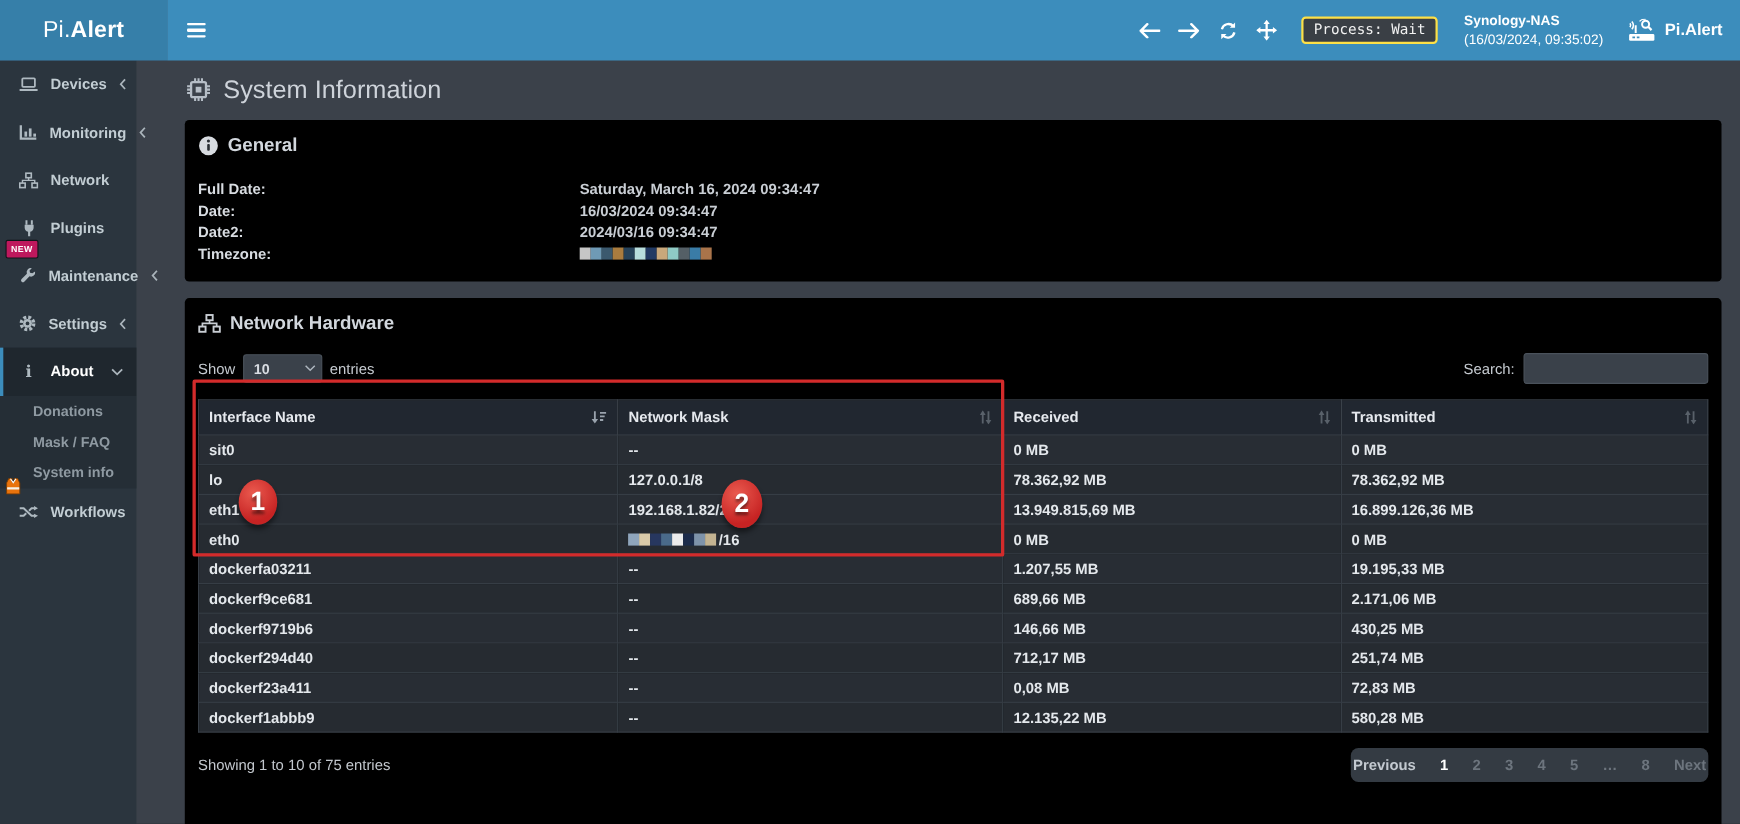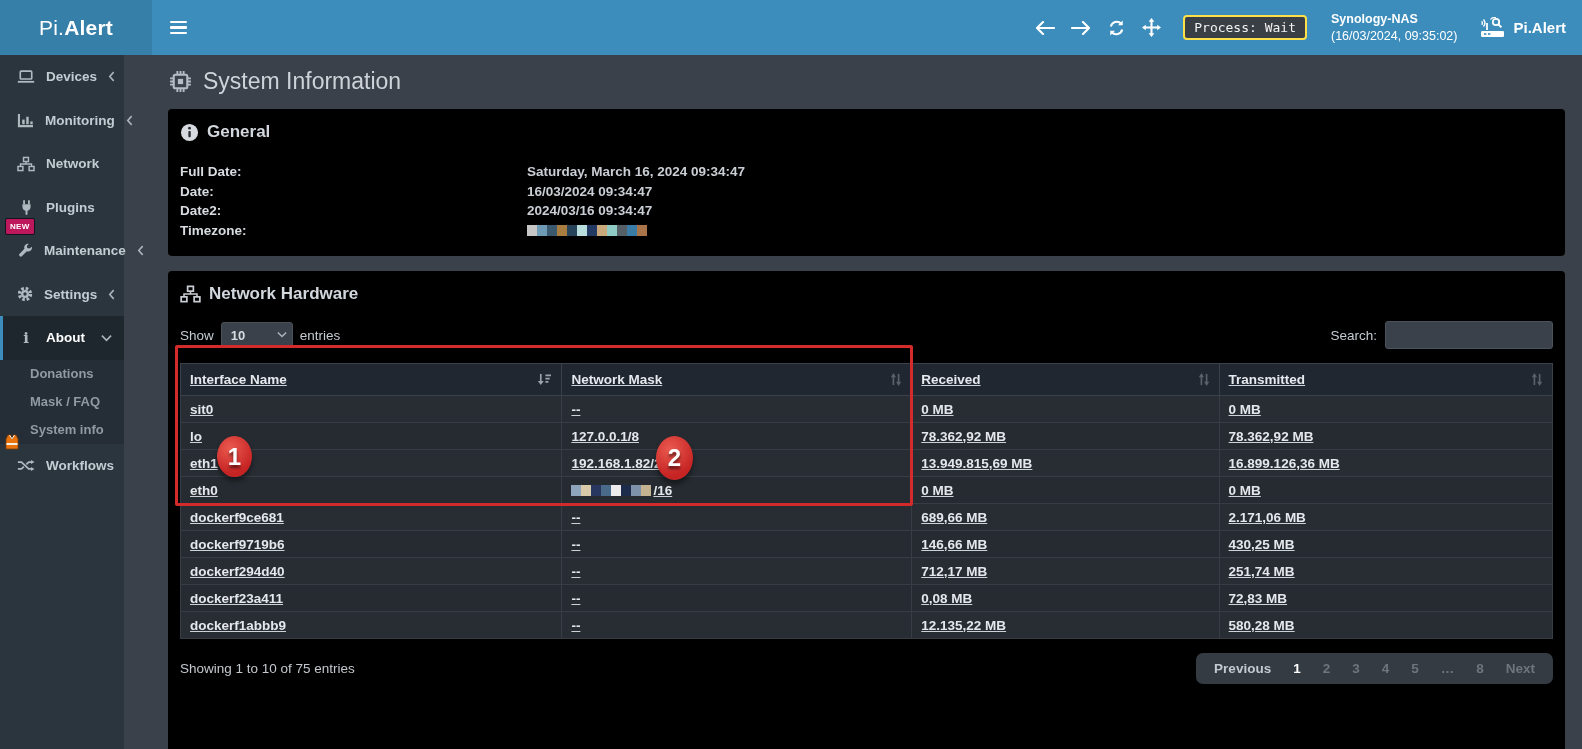--- a/index.html
+++ b/index.html
@@ -78,40 +78,40 @@
     background:#3a414a; color:#d8dce2; border:1px solid #4a525b; border-radius:3px;
     font-family:"Liberation Sans", sans-serif; font-size:13px; font-weight:bold; padding:0 20px 0 9px;
   }
   .select-wrap .sel-chev { position:absolute; right:6px; top:9px; pointer-events:none; color:#aeb6bf; }
   .search-group { margin-left:auto; display:flex; align-items:center; gap:8px; }
   input.search {
     width:168px; height:28px; background:#3a414a; border:1px solid #4a525b;
     border-radius:3px; color:#e2e6ea; font-family:"Liberation Sans", sans-serif; font-size:13px; padding:0 8px;
   }
 
-  table.data { width:100%; border-collapse:collapse; margin-top:14px; font-size:13.5px; table-layout:fixed;text-decoration:underline; }
+  table.data { width:100%; border-collapse:collapse; margin-top:14px; font-size:13.5px; table-layout:fixed; }
   table.data th {
     background:#212730; color:#e6e9ee; text-align:left; font-weight:bold;
     padding:8px 9px; border:1px solid #3a4149; cursor:pointer;
   }
   table.data th .th-inner { display:flex; align-items:center; }
   table.data th .sort { margin-left:auto; }
   .sort-dim { color:#59616a; }
   .sort-on { color:#9aa3ad; }
   table.data td {
     padding:5.5px 9px; color:#e4e8ec; font-weight:bold;
     border:1px solid #363d45; background:#262b31;
   }
   table.data tr:nth-child(odd) td { background:#282d34; }
 
   .table-footer { display:flex; align-items:center; justify-content:space-between; margin-top:14px; }
   .status-text { font-size:13.5px; color:#c3c8ce; }
   .pagination {
     display:flex; align-items:center; background:#343b43; border-radius:7px;
-    padding:8px 16px; font-size:13.5px; font-weight:bold;
+    padding:8px 0; font-size:13.5px; font-weight:bold;
   }
   .pagination .pg { padding:0 11px; color:#6d757e; cursor:pointer; }
   .pagination .pg.prev { color:#c3c9d0; padding-left:2px; }
   .pagination .pg.active { color:#fff; }
   .pagination .pg.next { color:#6d757e; padding-right:2px; }
 
   
   .mosaic { display:inline-flex; align-items:center; height:11px; vertical-align:middle; }
   .mosaic i { display:inline-block; width:10px; height:11px; }
   .mask-cell { display:flex; align-items:center; gap:2px; }
@@ -487,20 +487,26 @@
                   <i style="background: rgb(126, 147, 170);"></i>
                   <i style="background: rgb(195, 179, 145);"></i>
                 </span>
                 <span>/16</span>
               </span>
             </td>
             <td>0 MB</td>
             <td>0 MB</td>
           </tr>
           <tr>
+            <td>dockerfa03211</td>
+            <td>--</td>
+            <td>1.207,55 MB</td>
+            <td>19.195,33 MB</td>
+          </tr>
+          <tr>
             <td>dockerf9ce681</td>
             <td>--</td>
             <td>689,66 MB</td>
             <td>2.171,06 MB</td>
           </tr>
           <tr>
             <td>dockerf9719b6</td>
             <td>--</td>
             <td>146,66 MB</td>
             <td>430,25 MB</td>

